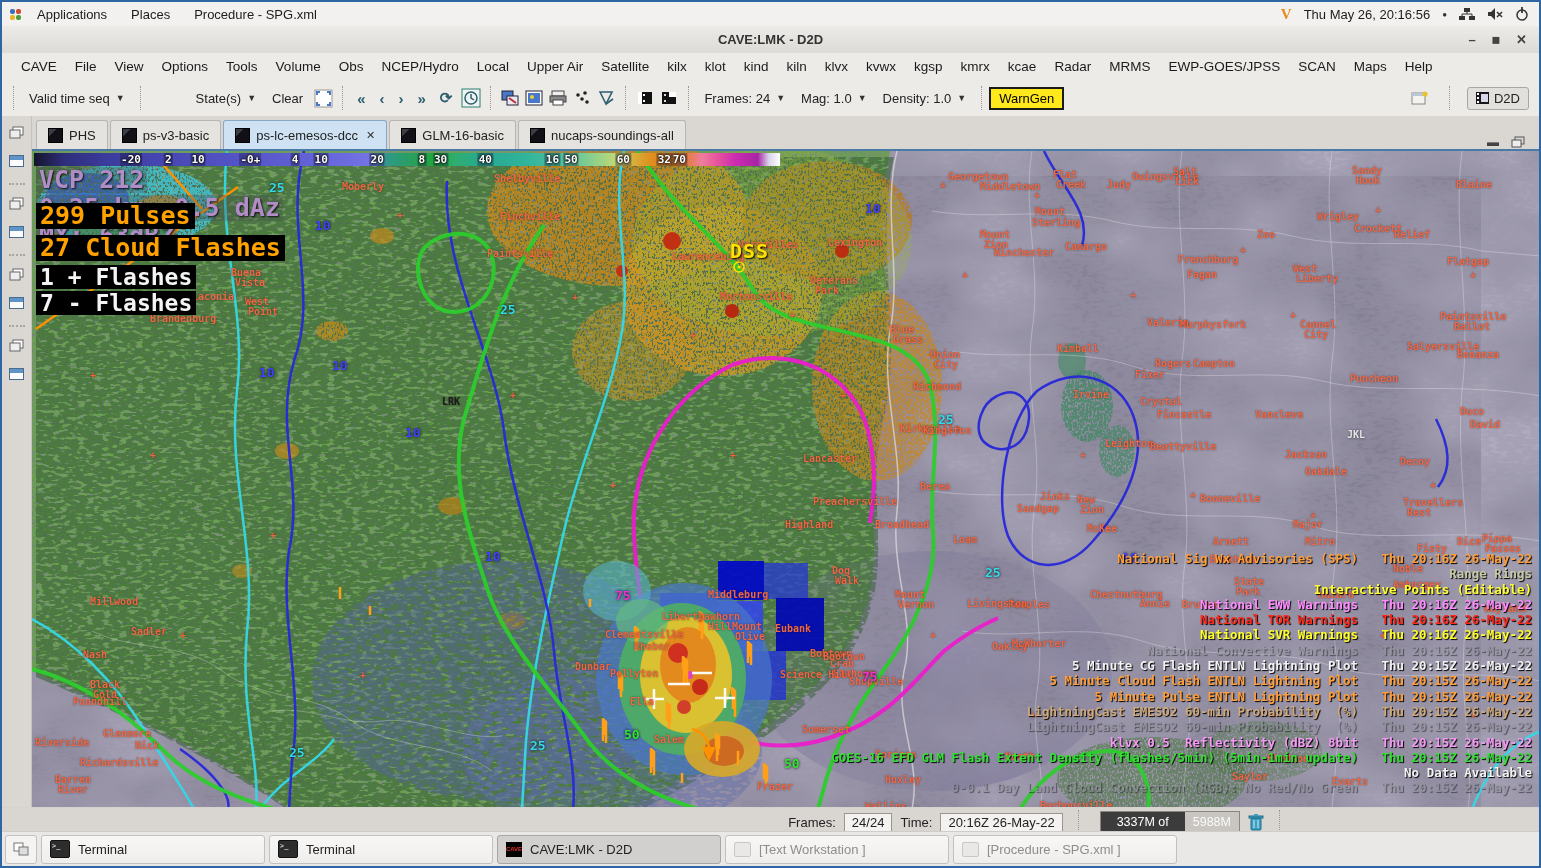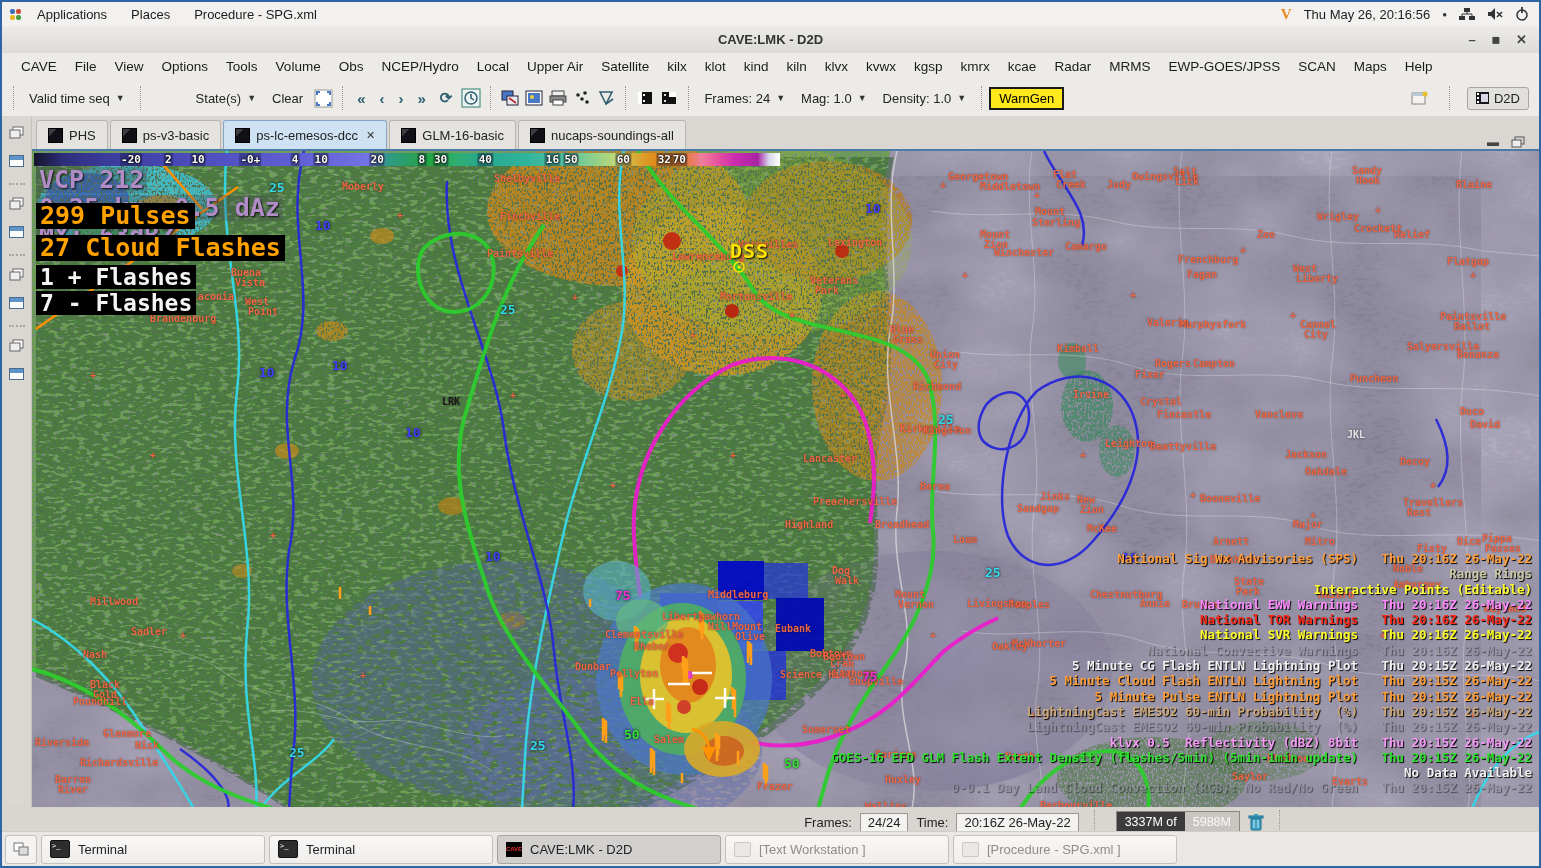--- a/index.html
+++ b/index.html
@@ -53,21 +53,21 @@
   .clabel{position:absolute;font:bold 13px "DejaVu Sans Mono",monospace;text-shadow:0 0 3px #000;z-index:2;}
   .legend{position:absolute;right:9px;top:400px;width:840px;z-index:6;}
   .lg-row{display:flex;justify-content:flex-end;height:15.3px;font:bold 12.5px "DejaVu Sans Mono",monospace;text-shadow:1px 1px 1px #000;white-space:pre;}
   .lg-prod{text-align:right;margin-right:12px;}
   .lg-time{width:162px;text-align:right;}
   .dim{opacity:.45;}
   
   .statusrow{position:absolute;left:0;top:806px;right:0;height:28px;background:#d9d6d2;display:flex;align-items:center;justify-content:flex-end;font-size:13px;color:#222;padding-right:252px;gap:8px;}
   .valbox{border:1px solid #9a9792;background:#f3f2f0;padding:1px 7px;font-size:13px;}
   .memgauge{display:flex;height:21px;border:1px solid #8a8782;font-size:12.5px;align-items:stretch;margin-left:6px;}
-  .memused{background:#3c3c3c;color:#fff;display:flex;align-items:center;padding:0 8px;}
+  .memused{background:#3c3c3c;color:#fff;display:flex;align-items:center;padding:0 16px;}
   .memtotal{background:#c9c6c2;color:#fafafa;display:flex;align-items:center;padding:0 8px;}
   
   .taskbar{position:absolute;left:0;bottom:0;right:0;height:34px;background:#e9e8e6;border-top:1px solid #cfcdc9;display:flex;align-items:center;gap:4px;padding:0 3px;}
   .tk-ws{width:30px;height:27px;border:1px solid #c3c1bd;background:#f4f3f1;border-radius:3px;display:flex;align-items:center;justify-content:center;}
   .tk-btn{flex:0 0 206px;height:27px;background:linear-gradient(#f8f7f6,#efeeec);border:1px solid #c3c1bd;border-radius:3px;display:flex;align-items:center;gap:8px;padding:0 8px;font-size:13px;color:#222;overflow:hidden;white-space:nowrap;}
   .tk-btn.active{background:#d2d0ce;border-color:#a8a6a2;}
   .tk-btn.dimmed{color:#8f8d89;}
   .tk-ico-term{width:16px;height:14px;background:#2d2d2d;border:1px solid #111;border-radius:2px;color:#cfcfcf;font:bold 7px "DejaVu Sans Mono",monospace;display:flex;align-items:flex-start;padding:1px;}
   .tk-ico-cave{width:16px;height:15px;background:#000;color:#e03030;font:bold 6px "Liberation Sans",sans-serif;display:flex;align-items:center;justify-content:center;}
   .tk-ico-win{width:15px;height:13px;background:#e9e8e6;border:1px solid #cac8c4;border-radius:2px;}

